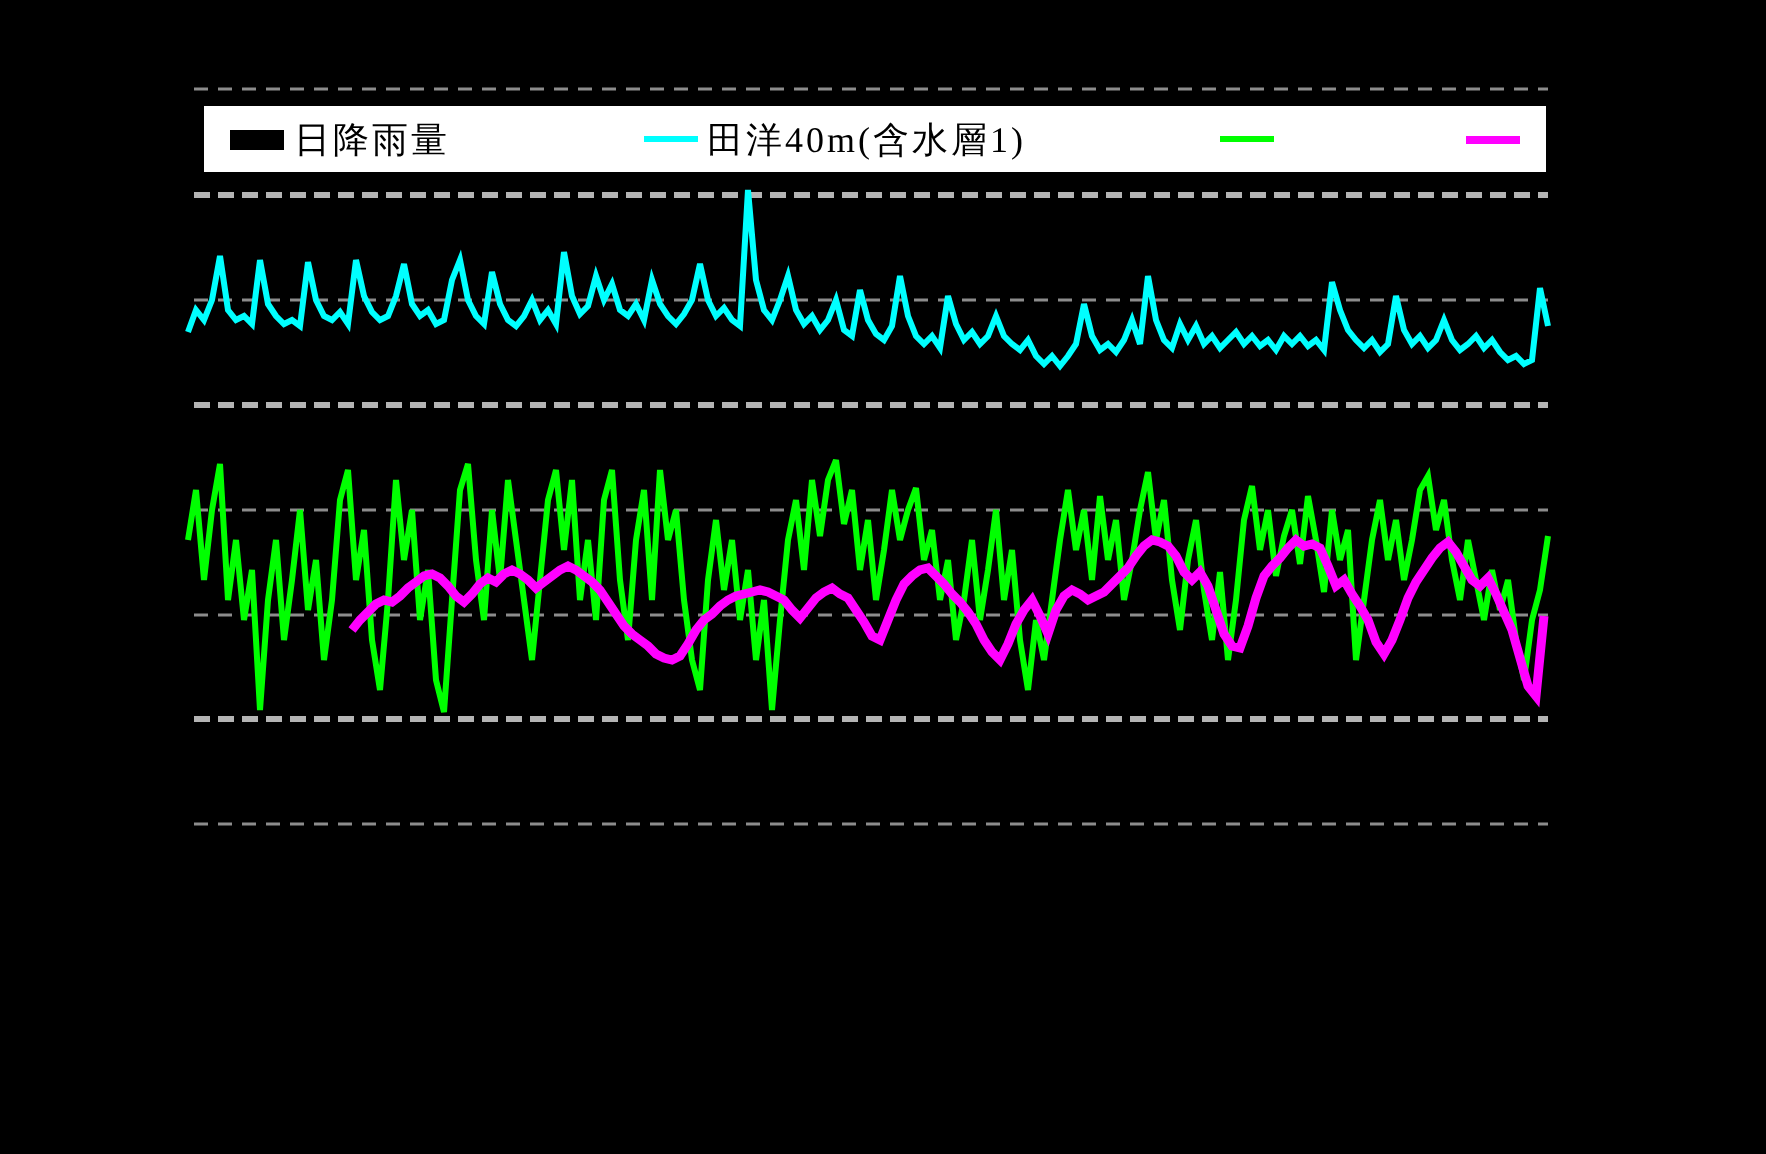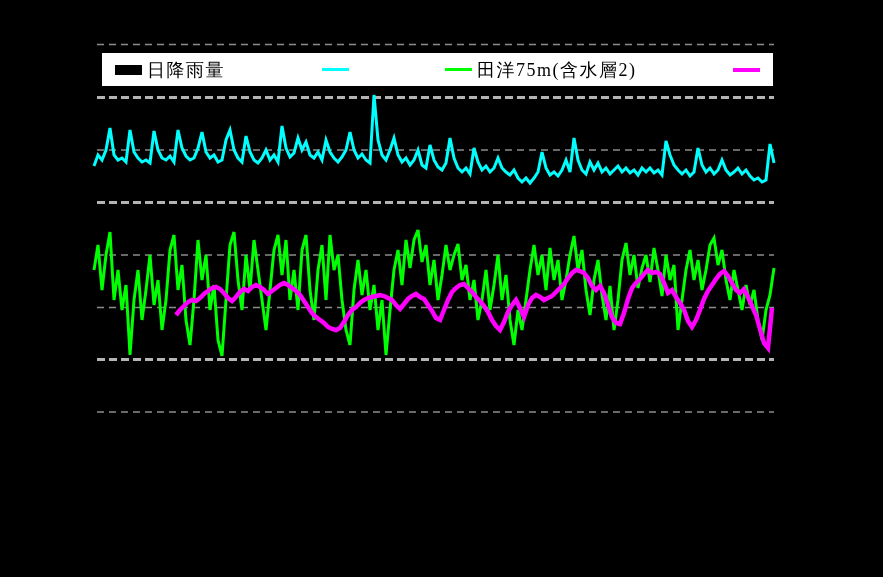--- a/index.html
+++ b/index.html
@@ -34,22 +34,22 @@
       <polyline points="176,315 180,310 184,306 188,302 192,300 196,301 200,298 204,294 208,291 212,288 216,287 220,289 224,293 228,298 232,301 236,297 240,292 244,289 248,291 252,287 256,285 260,287 264,290 268,294 272,291 276,288 280,285 284,283 288,285 292,288 296,291 300,295 304,301 308,307 312,313 316,317 320,320 324,323 328,327 332,329 336,330 340,328 344,322 348,315 352,310 356,307 360,303 364,300 368,298 372,297 376,296 380,295 384,296 388,298 392,300 396,305 400,309 404,304 408,299 412,296 416,294 420,297 424,299 428,305 432,311 436,318 440,320 444,310 448,300 452,292 456,288 460,285 464,284 468,288 472,292 476,297 480,301 484,306 488,312 492,320 496,326 500,330 504,322 508,312 512,305 516,300 520,308 524,317 528,305 532,298 536,295 540,297 544,300 548,298 552,296 556,292 560,288 564,284 568,278 572,273 576,270 580,271 584,273 588,278 592,286 596,290 600,286 604,293 608,305 612,317 616,323 620,324 624,313 628,299 632,288 636,283 640,279 644,274 648,270 652,273 656,272 660,274 664,283 668,293 672,290 676,297 680,303 684,310 688,321 692,327 696,320 700,310 704,299 708,291 712,285 716,279 720,274 724,271 728,276 732,283 736,290 740,293 744,289 748,297 752,306 756,315 760,329 764,343 768,348 772,308" fill="none" stroke="#ff00ff" stroke-width="4.5" stroke-linejoin="miter"></polyline>
     </svg>
 
   <div id="legend">
     <div class="legend-item">
       <span class="swatch-bar" style="background: rgb(0, 0, 0);"></span>
       <span class="legend-label">日降雨量</span>
     </div>
     <div class="legend-item">
       <span class="swatch-line" style="background: rgb(0, 255, 255);"></span>
+      <span class="legend-label">田洋40m(含水層1)</span>
     </div>
     <div class="legend-item">
       <span class="swatch-line" style="background: rgb(0, 255, 0);"></span>
-      <span class="legend-label">田洋75m(含水層2)</span>
     </div>
     <div class="legend-item">
       <span class="swatch-line thick" style="background: rgb(255, 0, 255);"></span>
     </div>
   </div>
 </div>
 
 </body></html>

